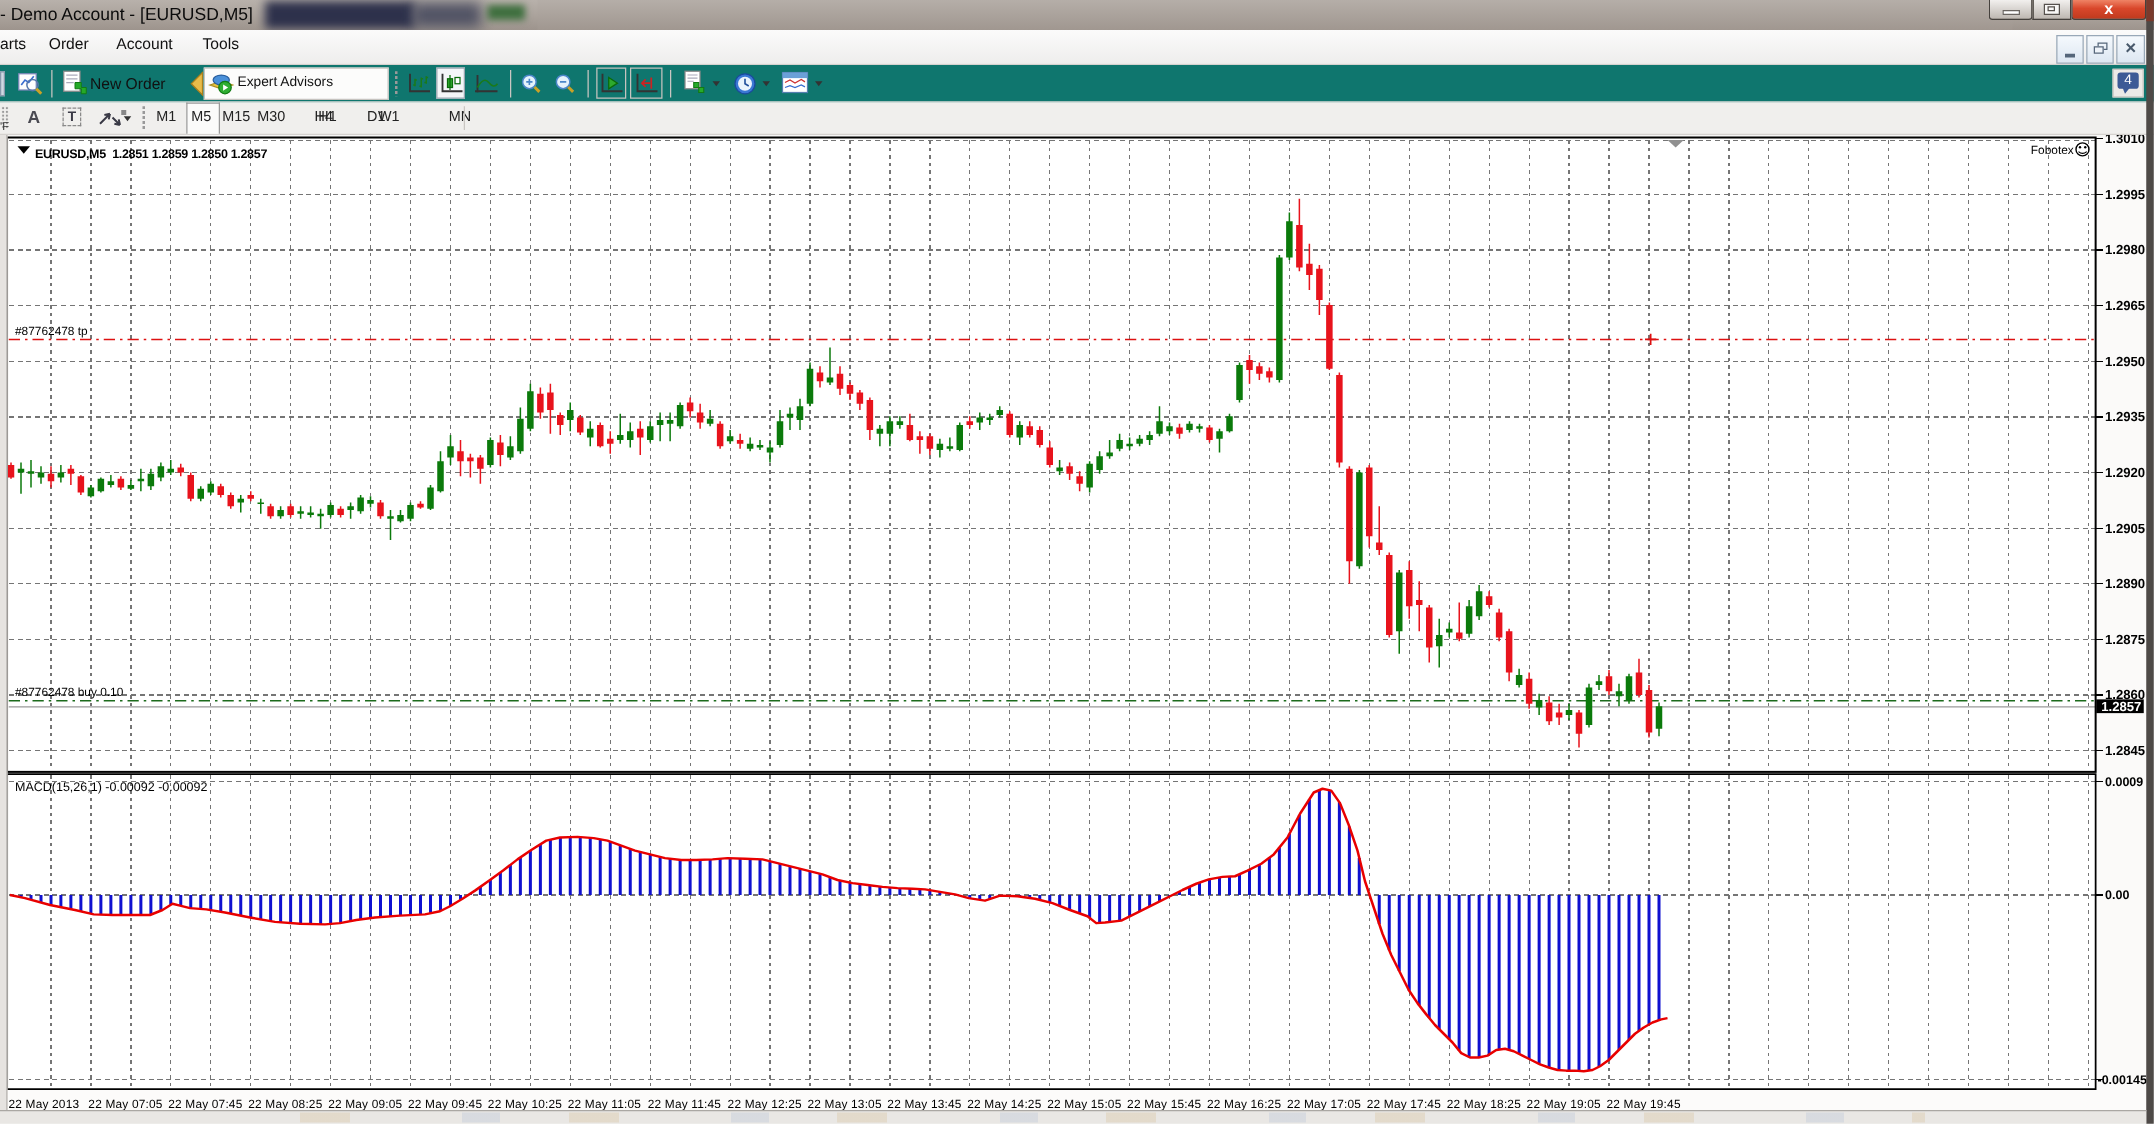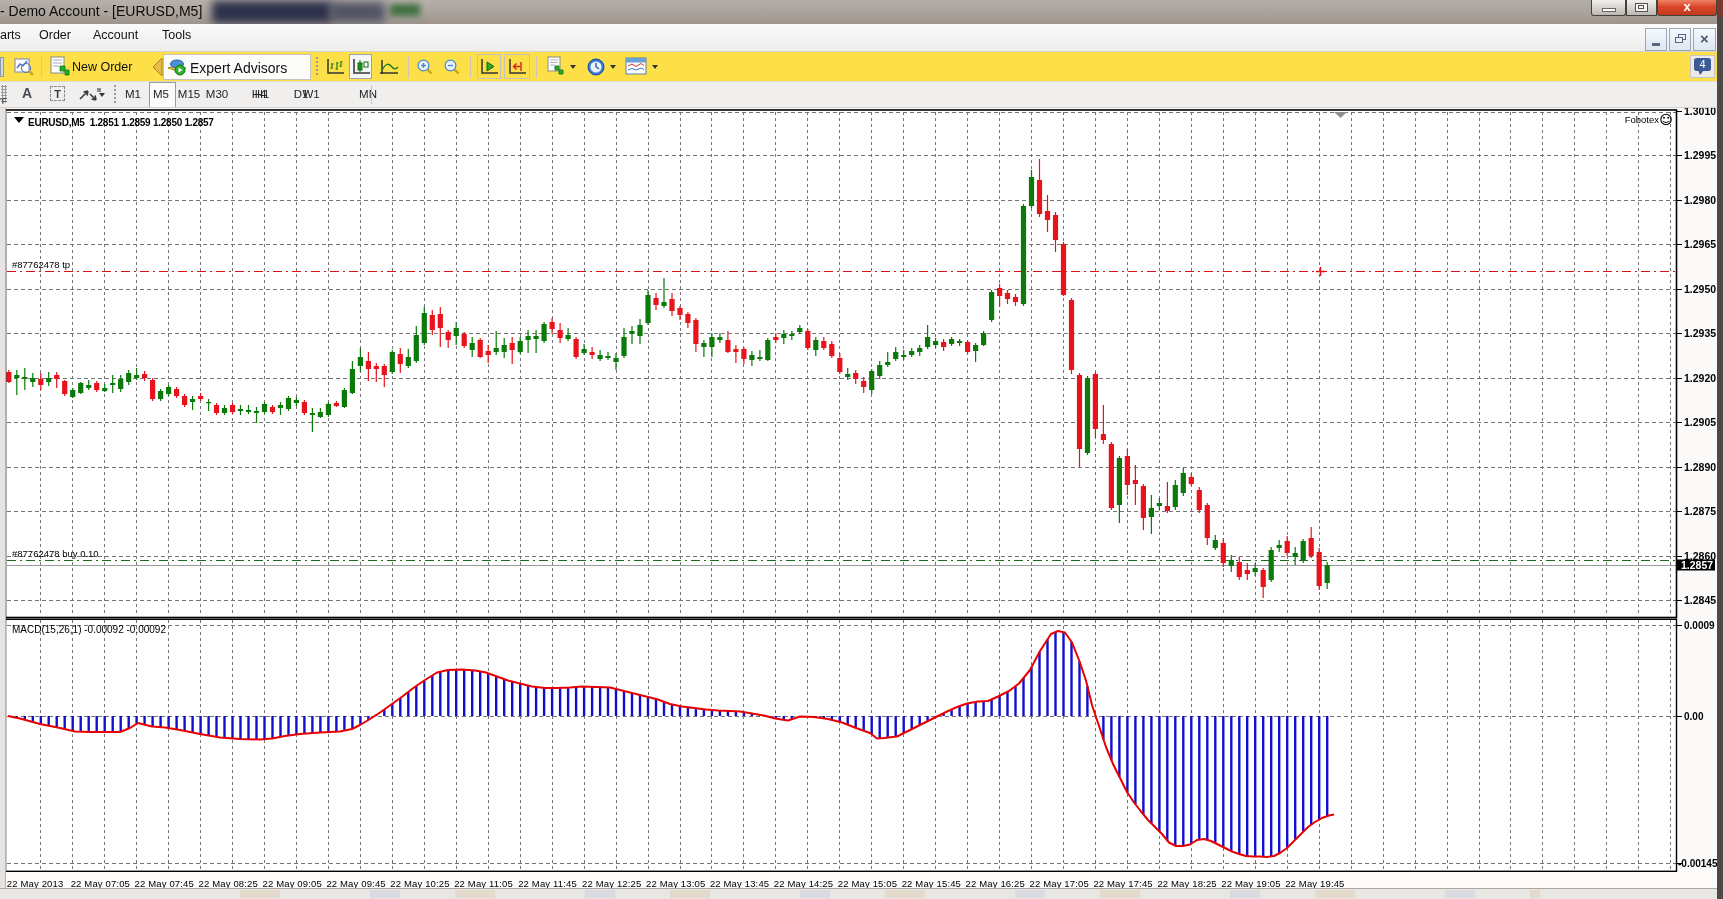--- a/index.html
+++ b/index.html
@@ -1,18 +1,18 @@
 <!DOCTYPE html>
 <html><head><meta charset="utf-8"><style>
 *{margin:0;padding:0;box-sizing:border-box}
 html,body{width:1723px;height:899px;overflow:hidden;font-family:"Liberation Sans",sans-serif;background:#fff}
 .abs{position:absolute}
 #titlebar{position:absolute;left:0;top:0;width:1723px;height:24px;background:linear-gradient(#b8b1ab,#aaa29b 55%,#9d948d)}
 #menubar{position:absolute;left:0;top:24px;width:1723px;height:28px;background:linear-gradient(#fbfbfb,#eeedec);border-bottom:1px solid #d5d2cf}
-#tb1{position:absolute;left:0;top:52px;width:1723px;height:30px;background:#fde047;border-bottom:1px solid #dcdad7}
+#tb1{position:absolute;left:0;top:52px;width:1723px;height:30px;background:#0f766e;border-bottom:1px solid #dcdad7}
 #tb2{position:absolute;left:0;top:82px;width:1723px;height:26px;background:#f0efed;border-bottom:1px solid #d5d2cf}
 .mi{position:absolute;top:4px;font-size:12.5px;color:#111}
 .sep{position:absolute;width:1px;background:#c9c6c2;top:4px;height:22px}
 .tfb{position:absolute;top:0;height:24px;line-height:24px;font-size:11.5px;color:#222;text-align:center}
 .dd{position:absolute;width:0;height:0;border-left:3.5px solid transparent;border-right:3.5px solid transparent;border-top:4px solid #333;top:13px}
 </style></head><body>
 <svg width="1723" height="899" viewBox="0 0 1723 899" font-family="Liberation Sans, sans-serif" style="position:absolute;top:0;left:0">
     <rect x="0" y="108" width="1723" height="791" fill="#f7f6f5"></rect>
     <rect x="7" y="111" width="1669" height="506" fill="#ffffff"></rect>
     <rect x="7" y="619" width="1669" height="253" fill="#ffffff"></rect>
@@ -750,21 +750,21 @@
  <svg class="abs" style="left:151px;top:5px" width="13" height="20" viewBox="0 0 13 20">
       <path d="M11 1 L2 10 L11 19 z" fill="#e8bc4a" stroke="#a97f1d"></path>
     </svg>
  <div class="abs" style="left:163px;top:2px;width:148px;height:26px;background:#fcfcfb;border:1px solid #c6c3bf"></div>
  <svg class="abs" style="left:166px;top:4px" width="22" height="22" viewBox="0 0 22 22">
       <path d="M2 12 l9 -3 l9 3 l-9 3 z" fill="#e8c53f" stroke="#a98a1d"></path>
       <ellipse cx="11" cy="8" rx="6.5" ry="4" fill="#4a90d9" stroke="#2a5f9e"></ellipse>
       <circle cx="14" cy="14" r="5" fill="#2fae32" stroke="#0f7a12"></circle>
       <path d="M12.5 11.5 l4 2.5 l-4 2.5 z" fill="#fff"></path>
     </svg>
- <div class="abs" style="left:190px;top:8px;font-size:14px;color:#111">Expert Advisors</div>
+ <div class="abs" style="left:190px;top:8px;font-size:11px;color:#111">Expert Advisors</div>
  <div class="abs" style="left:316px;top:5px;width:2px;height:20px;background-image:repeating-linear-gradient(#999 0 2px,transparent 2px 4px)"></div>
  <svg class="abs" style="left:326px;top:6px" width="20" height="18" viewBox="0 0 20 18">
       <path d="M2 1 v14 h16" stroke="#333" stroke-width="1.5" fill="none"></path>
       <path d="M6 11 v-6 M4.5 10 h1.5 M6 6 h1.5 M11 12 v-8 M9.5 11 h1.5 M11 5 h1.5 M15 9 v-6 M13.5 8 h1.5 M15 4 h1.5" stroke="#1a7a1a" stroke-width="1.2"></path>
     </svg>
  <div class="abs" style="left:349px;top:2px;width:23px;height:25px;border:1px solid #9aa5b0;background:#f4f6f8"></div>
  <svg class="abs" style="left:352px;top:6px" width="20" height="18" viewBox="0 0 20 18">
       <path d="M2 1 v14 h16" stroke="#333" stroke-width="1.5" fill="none"></path>
       <rect x="6" y="5" width="4" height="7" fill="#2daa2d" stroke="#0a6a0a"></rect>
       <line x1="8" y1="2" x2="8" y2="14" stroke="#0a6a0a"></line>

